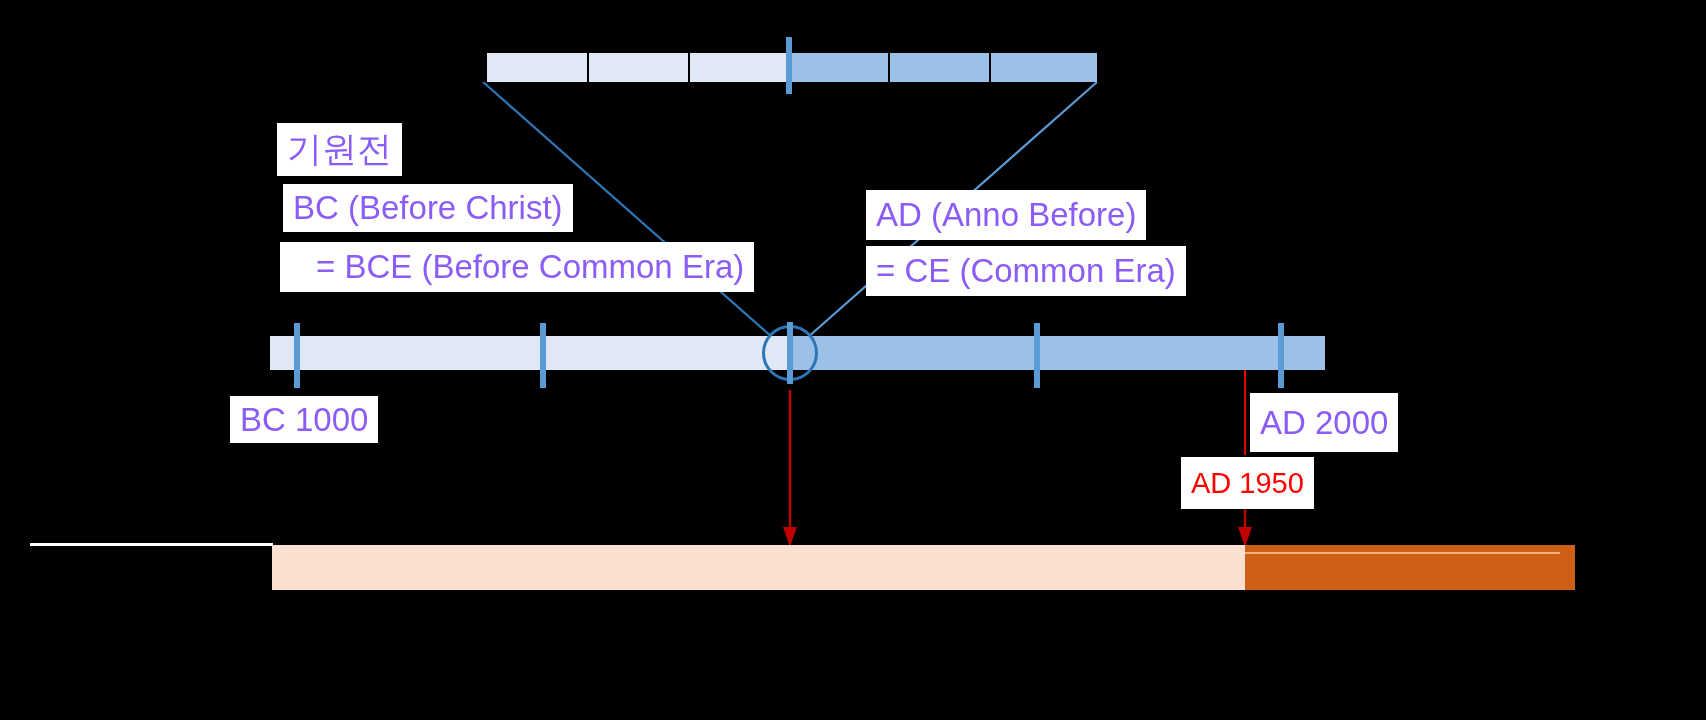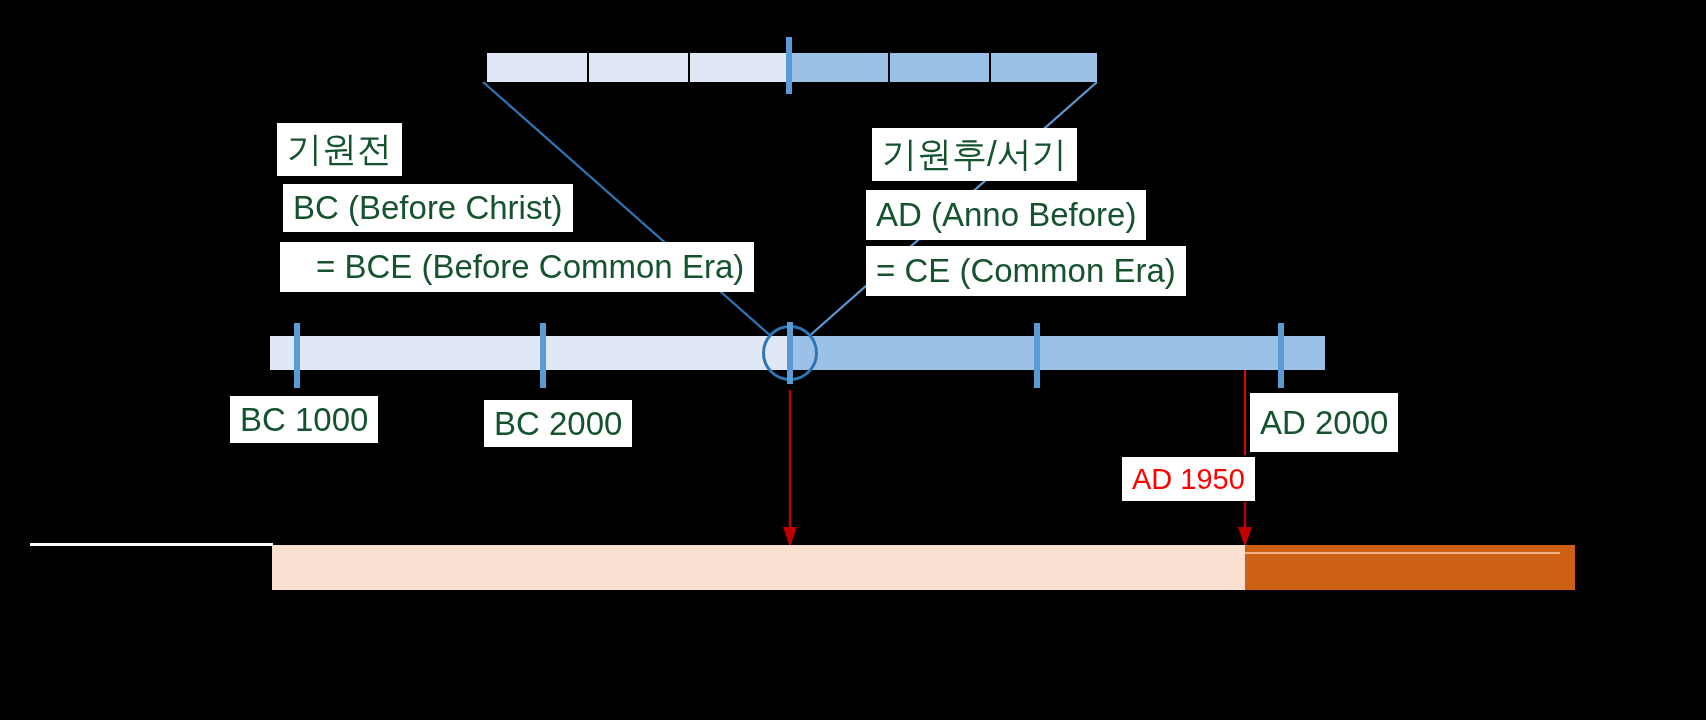--- a/index.html
+++ b/index.html
@@ -11,21 +11,21 @@
   
   #topbar{left:487px;top:53px;width:610px;height:29px;display:flex;}
   #topbar .seg{height:100%;box-sizing:border-box;border-right:2px solid #000;}
   #topbar .seg:last-child{border-right:none;}
   .seg-light{background:#dfe8f4;}
   .seg-dark{background:#9bc2e6;}
 
   .tick{position:absolute;background:#5b9bd5;}
 
   
-  .lbox{position:absolute;background:#ffffff;color:#14532d;
+  .lbox{position:absolute;background:#ffffff;color:#8b5cf6;
         display:flex;align-items:center;white-space:nowrap;
         padding:1px 10px;box-sizing:border-box;}
 
   .lbox.ko{font-size:35px;}
   .lbox.en{font-size:33px;}
   .lbox.yr{font-size:33px;}
   .lbox.red{font-size:29px;color:#ff0000;}
 
   
   #mainbar{left:270px;top:336px;width:1055px;height:34px;}
@@ -70,41 +70,39 @@
 
     <line x1="1245" y1="336" x2="1245" y2="455" stroke="#ff0000" stroke-width="1.8"></line>
     <line x1="1245" y1="502" x2="1245" y2="534" stroke="#c00000" stroke-width="2.4"></line>
     <polygon points="1238,527 1252,527 1245,547" fill="#c00000"></polygon>
   </svg>
 
   <div class="lbox ko" style="left:277px;top:123px;height:53px;">기원전</div>
   <div class="lbox en" style="left:283px;top:184px;height:48px;">BC (Before Christ)</div>
   <div class="lbox en" style="left:280px;top:242px;height:50px;padding-left:36px;">= BCE (Before Common Era)</div>
 
-  <div class="lbox ko" style="left:872px;top:128px;height:53px;">기원후/서기</div>
   <div class="lbox en" style="left:866px;top:190px;height:50px;">AD (Anno Before)</div>
   <div class="lbox en" style="left:866px;top:246px;height:50px;">= CE (Common Era)</div>
 
   <div id="mainbar" class="abs">
     <div class="half left"></div>
     <div class="half right"></div>
   </div>
 
   <div class="tick" style="left:294px;top:323px;width:6px;height:65px;"></div>
   <div class="tick" style="left:540px;top:323px;width:6px;height:65px;"></div>
   <div class="tick" style="left:1034px;top:323px;width:6px;height:65px;"></div>
   <div class="tick" style="left:1278px;top:323px;width:6px;height:65px;"></div>
 
   <div id="circle"></div>
   <div class="tick" style="left:787px;top:322px;width:6px;height:62px;"></div>
 
   <div class="lbox yr" style="left:230px;top:396px;height:47px;text-align:center;">BC 1000</div>
-  <div class="lbox yr" style="left:484px;top:400px;height:47px;">BC 2000</div>
   <div class="lbox yr" style="left:1250px;top:393px;height:59px;">AD 2000</div>
 
-  <div class="lbox red" style="left:1122px;top:457px;height:44px;">AD 1950</div>
+  <div class="lbox red" style="left:1181px;top:457px;height:52px;">AD 1950</div>
 
   <div id="whiteline" class="abs"></div>
   <div id="peach" class="abs"></div>
   <div id="orange" class="abs"></div>
   <div id="orangeline" class="abs"></div>
 
 </div>
 
 </body></html>

